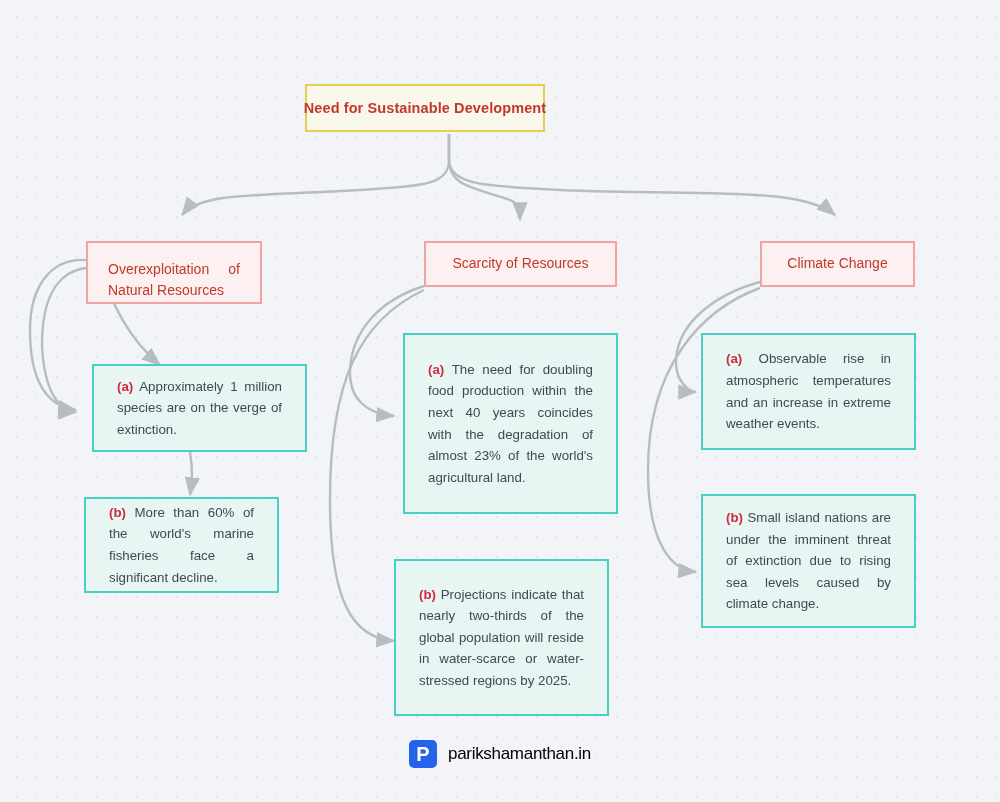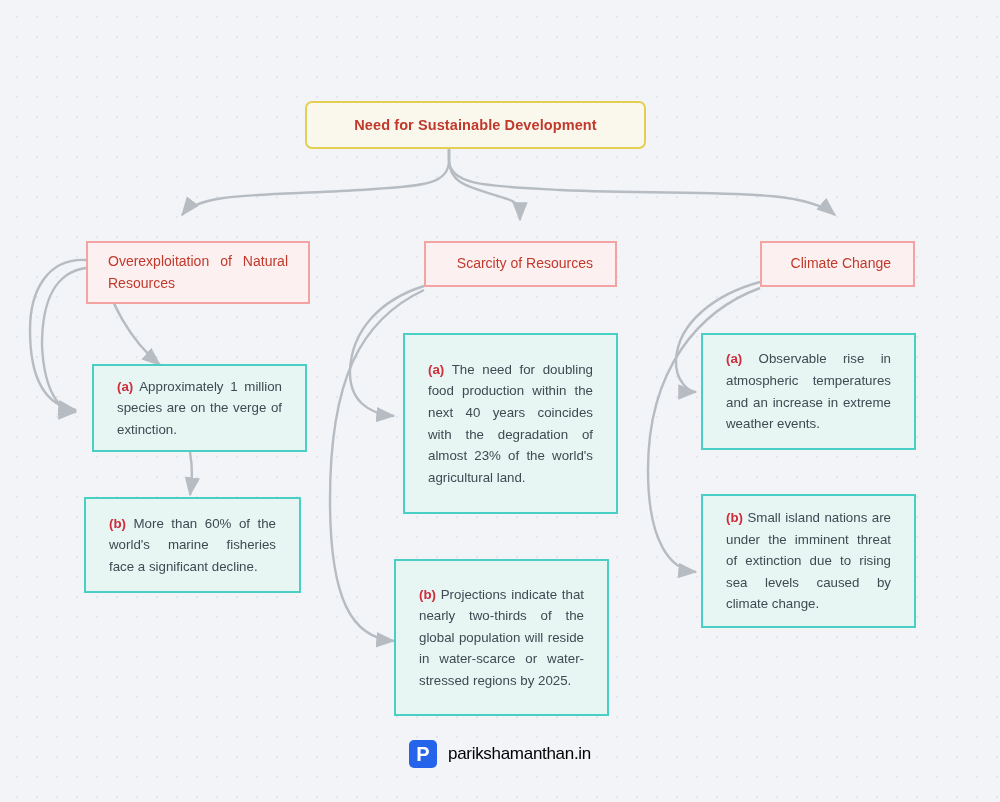--- a/index.html
+++ b/index.html
@@ -62,21 +62,21 @@
   .node-cat .label {
     color: #c0392b;
     font-size: 14px;
     font-weight: normal;
     width: 100%;
     padding: 0 22px;
     box-sizing: border-box;
     line-height: 1.55;
   }
   .node-cat.center .label {
-    text-align: right;
+    text-align: center;
   }
   .node-cat.just .label {
     text-align: justify;
     text-align-last: left;
   }
 
   
   .node-detail {
     background: #e7f5f3;
     border: 2px solid #49cfc4;
@@ -160,44 +160,44 @@
       <path d="M424,286 C380,300 352,330 350,370 C349,400 368,414 394,416"></path>
 
       <path d="M424,290 C360,320 330,380 330,500 C330,600 352,638 394,641"></path>
 
       <path d="M760,282 C716,294 678,322 676,360 C675,382 690,392 696,392"></path>
 
       <path d="M760,288 C700,310 648,368 648,470 C648,545 672,570 696,572"></path>
     </g>
   </svg>
 
-  <div class="node node-root" style="left:305px; top:101px; width:341px; height:48px;border-radius:7px;">
+  <div class="node node-root" style="left:305px; top:84px; width:240px; height:48px;">
     <span class="label">Need for Sustainable Development</span>
   </div>
 
-  <div class="node node-cat just" style="left:86px; top:241px; width:224px; height:63px;">
+  <div class="node node-cat just" style="left:86px; top:241px; width:176px; height:63px;align-items:flex-end;">
     <span class="label" style="padding:0 20px;">Overexploitation of Natural Resources</span>
   </div>
 
   <div class="node node-cat center" style="left:424px; top:241px; width:193px; height:46px;">
     <span class="label">Scarcity of Resources</span>
   </div>
 
   <div class="node node-cat center" style="left:760px; top:241px; width:155px; height:46px;">
     <span class="label">Climate Change</span>
   </div>
 
   <div class="node node-detail" style="left:92px; top:364px; width:215px; height:88px;">
     <span class="label">
       <span class="tag">(a)</span> 
       <span>Approximately 1 million species are on the verge of extinction.</span>
     </span>
   </div>
 
-  <div class="node node-detail" style="left:84px; top:497px; width:217px; height:96px;">
+  <div class="node node-detail" style="left:84px; top:497px; width:195px; height:96px;">
     <span class="label">
       <span class="tag">(b)</span> 
       <span>More than 60% of the world's marine fisheries face a significant decline.</span>
     </span>
   </div>
 
   <div class="node node-detail" style="left:403px; top:333px; width:215px; height:181px;">
     <span class="label">
       <span class="tag">(a)</span> 
       <span>The need for doubling food production within the next 40 years coincides with the degradation of almost 23% of the world's agricultural land.</span>

